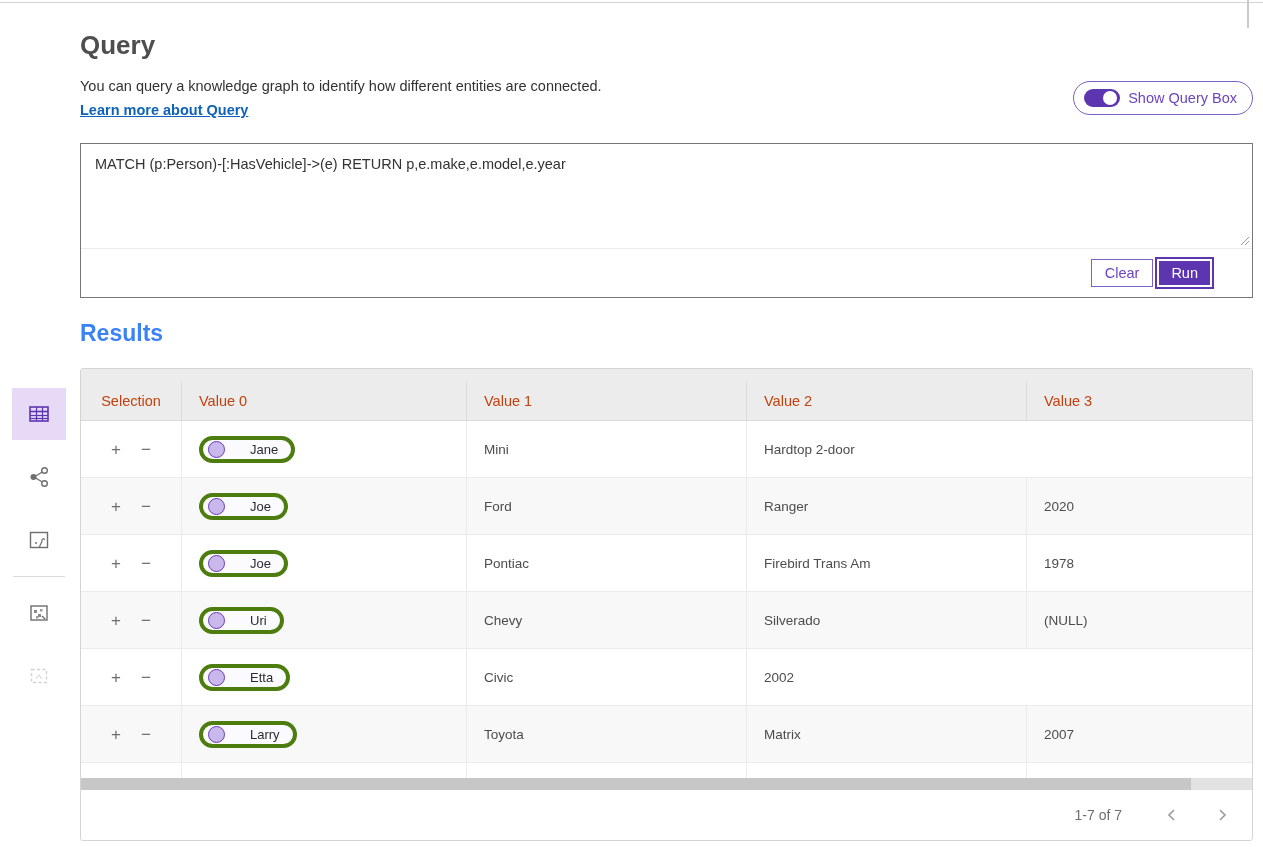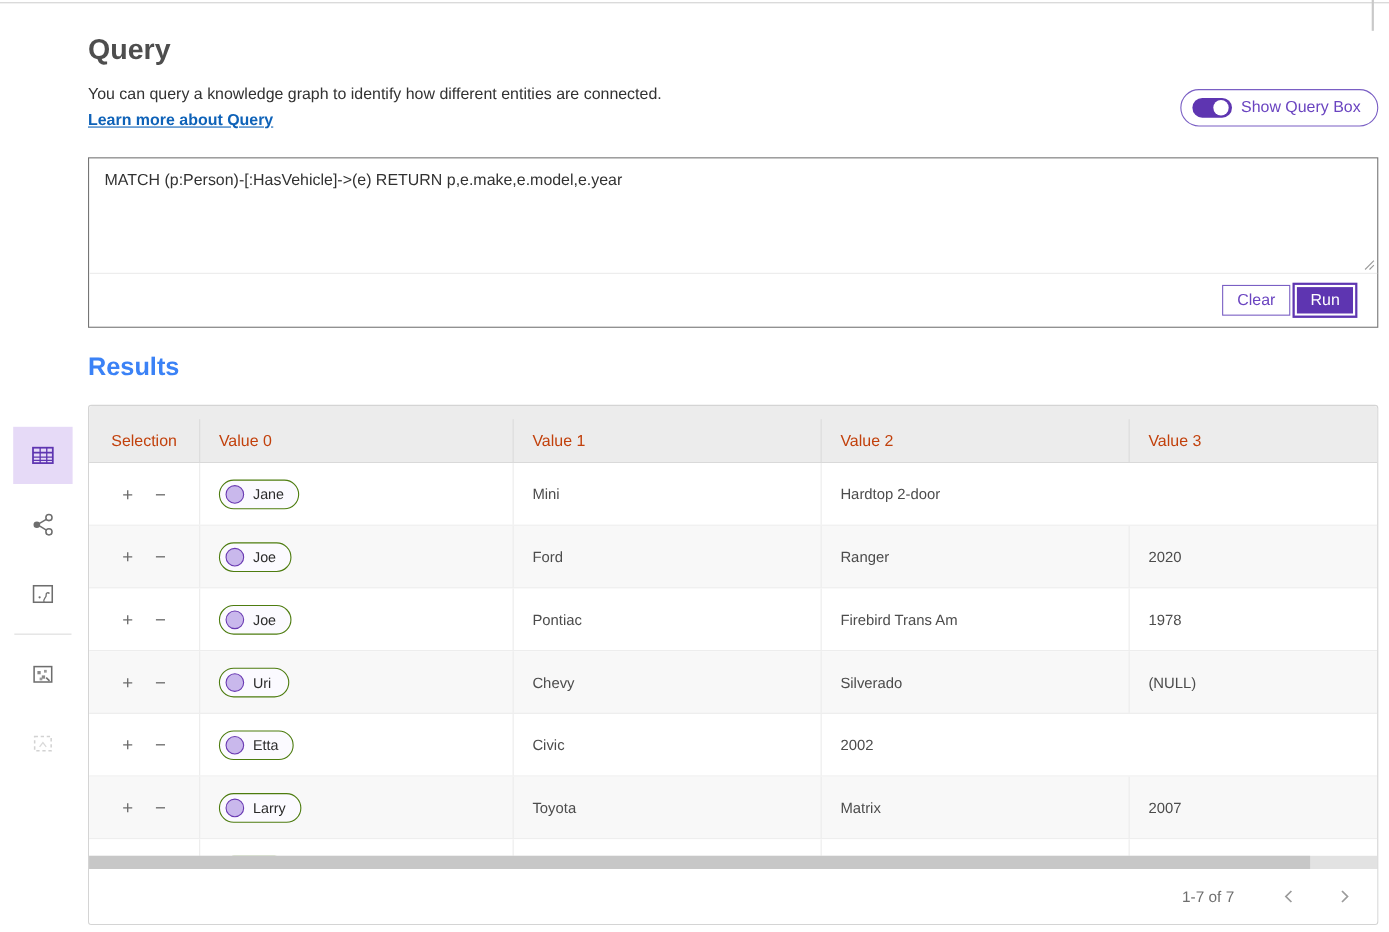--- a/index.html
+++ b/index.html
@@ -22,21 +22,21 @@
 
   .query-panel { position:absolute; left:80px; top:143px; width:1173px; height:155px; border:1px solid #767676; background:#fff; }
   .query-textarea-wrap { position:relative; height:105px; border-bottom:1px solid #ececec; }
   .query-textarea { width:100%; height:100%; border:none; outline:none; resize:none; overflow:hidden;
     padding:12px 14px; font-family:"Liberation Sans", sans-serif; font-size:14.5px; color:#323232; background:transparent; }
   .resize-handle { position:absolute; right:2px; bottom:2px; pointer-events:none; }
   .query-footer { height:48px; display:flex; align-items:center; justify-content:flex-end; gap:4px; padding-right:20px; }
   .btn-clear { background:#fff; border:1px solid #7a5fc4; color:#6a44c0; font-family:inherit; font-size:14.5px;
     padding:5px 13px; cursor:pointer; }
   .btn-run { background:#5e35b1; border:2px solid #fff; outline:2px solid #5e35b1; color:#fff; font-family:inherit;
-    font-size:14.5px; padding:4px 12px; cursor:pointer; margin-right:0; }
+    font-size:14.5px; padding:4px 12px; cursor:pointer; margin-right:20px; }
 
   .results-title { position:absolute; left:80px; top:320px; font-size:23px; font-weight:700; color:#3b82f6; }
 
   .side-toolbar { position:absolute; left:12px; top:388px; width:54px; }
   .side-item { width:54px; height:52px; display:flex; align-items:center; justify-content:center; cursor:pointer; margin-bottom:0; }
   .side-item.active { background:#e6daf7; }
   .side-gap { height:0; margin:11px 0; }
   .side-divider { height:1px; background:#dcdcdc; margin:10px 1px; }
 
   .results-card { position:absolute; left:80px; top:368px; width:1173px; height:473px;
@@ -45,22 +45,22 @@
   .th { display:flex; align-items:center; padding-left:17px; font-size:14.5px; color:#c2410c; border-left:1px solid #dcdcdc;margin-top:12px; }
   .th:first-child { border-left:none; justify-content:center; padding-left:0; }
   .col-0 { width:100px; } .col-1 { width:285px; } .col-2 { width:280px; } .col-3 { width:280px; } .col-4 { width:226px; }
 
   .rows-clip { height:357px; overflow:hidden; }
   .trow { display:flex; height:57px; background:#fff; border-bottom:1px solid #ebebeb; }
   .trow.alt { background:#f8f8f8; }
   .td { display:flex; align-items:center; padding-left:17px; font-size:13.5px; color:#4c4c4c; border-left:1px solid #ebebeb; }
   .td:first-child { border-left:none; padding-left:0; justify-content:center; gap:16px; }
   .sel-btn { background:none; border:none; color:#6e6e6e; font-size:17px; line-height:1; cursor:pointer; font-family:inherit; padding:2px; }
-  .chip { display:inline-flex; align-items:center; gap:8px; min-width:64px; height:27px; padding:0 13px 0 5px;
-    border:1px solid #4d7c0f; border-radius:14px; background:#fbfaff; cursor:pointer; }
+  .chip { display:inline-flex; align-items:center; gap:25px; min-width:64px; height:27px; padding:0 13px 0 5px;
+    border:4px solid #4d7c0f; border-radius:14px; background:#fbfaff; cursor:pointer; }
   .chip-dot { width:17px; height:17px; border-radius:50%; background:#c9b8ec; border:1px solid #6a3ab2; flex:0 0 auto; }
   .chip-label { font-size:13px; color:#2b2b2b; white-space:nowrap; }
 
   .hscroll { height:12px; background:#e2e2e2; position:relative; }
   .hscroll-thumb { position:absolute; left:0; top:0; height:12px; width:1110px; background:#c7c7c7; cursor:pointer; }
 
   .card-footer { flex:1; display:flex; align-items:center; justify-content:flex-end; gap:26px; padding-right:18px;
     background:#fff; border-radius:0 0 3px 3px; }
   .page-range { font-size:14px; color:#6e6e6e; margin-right:12px; }
   .pg-btn { background:none; border:none; cursor:pointer; padding:4px 6px; display:flex; align-items:center; }

